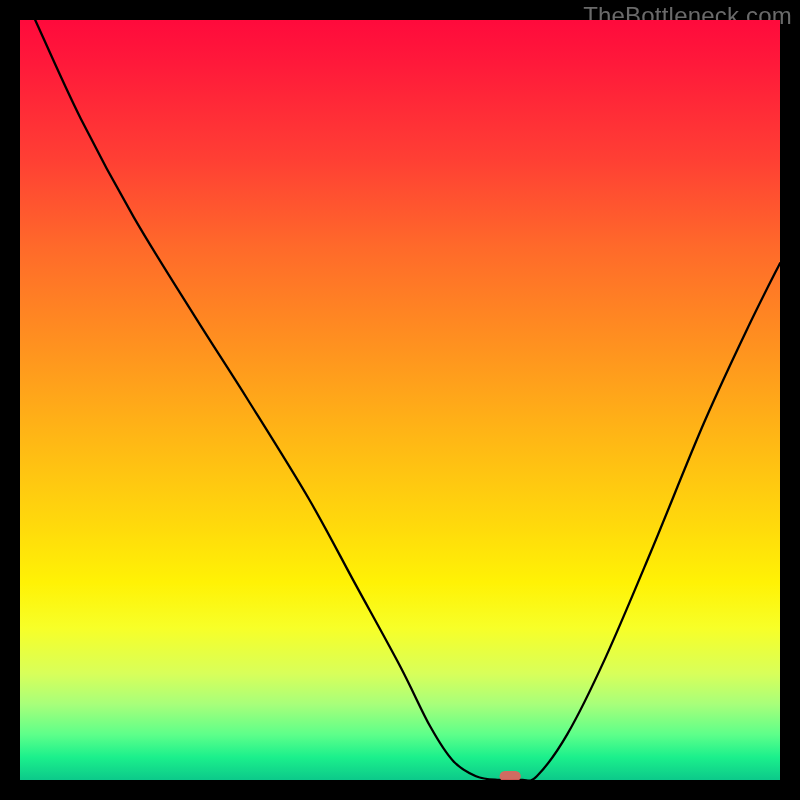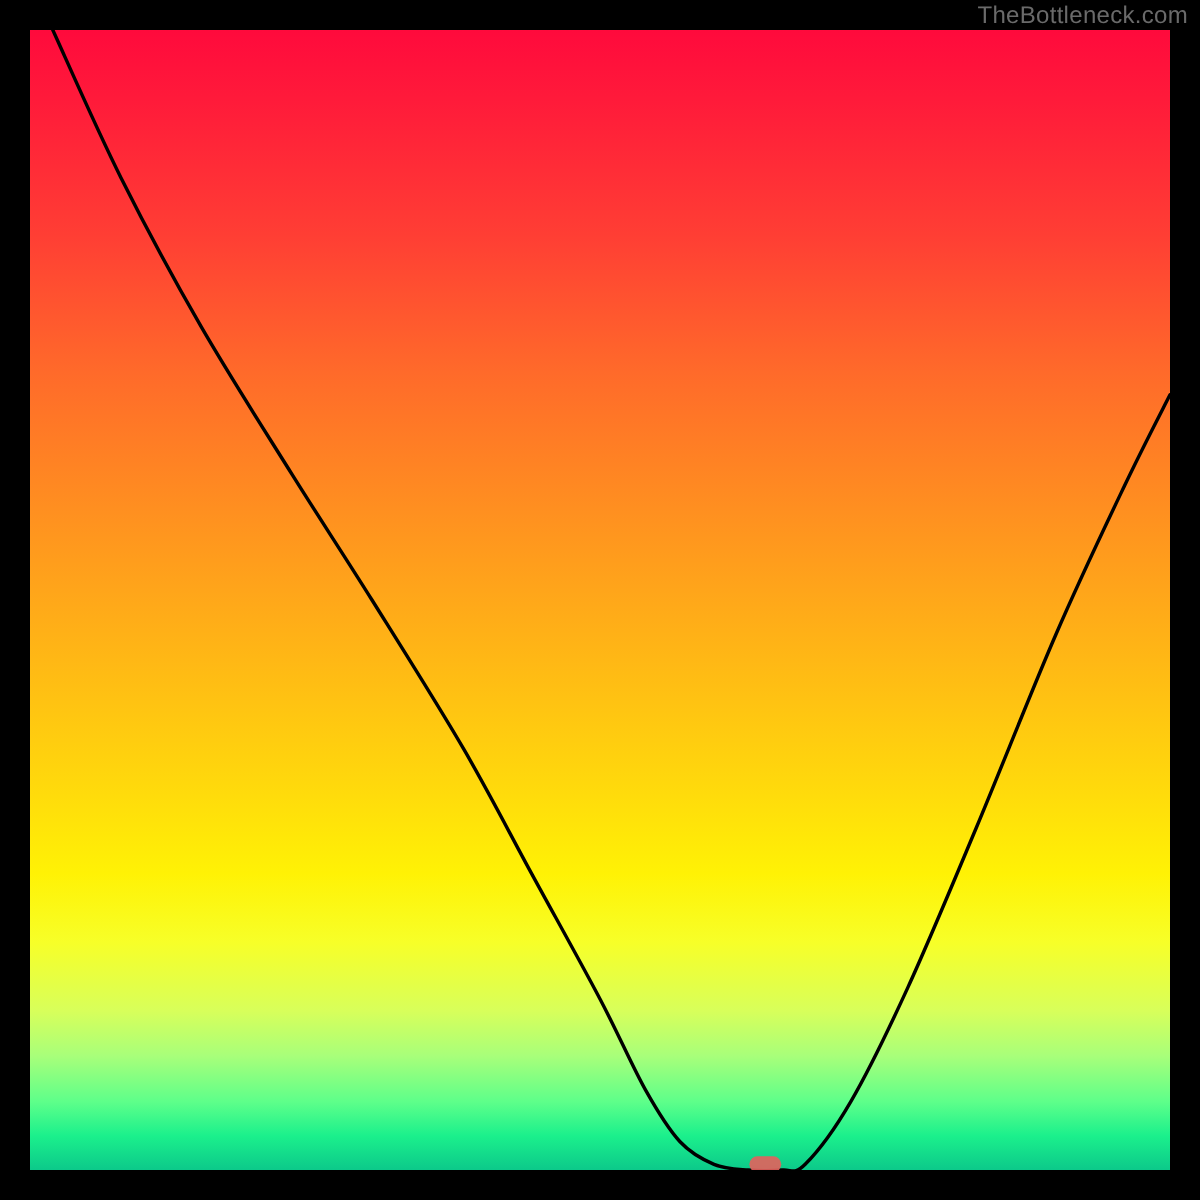--- a/index.html
+++ b/index.html
@@ -52,21 +52,21 @@
     inset: 0;
     width: 100%;
     height: 100%;
     overflow: visible;
   }
   .watermark {
     position: absolute;
     top: 2px;
     right: 8px;
     color: #6a6a6a;
-    font-size: 16px;
+    font-size: 24px;
     font-weight: 500;
     letter-spacing: 0.2px;
     user-select: none;
   }
   .marker {
     fill: #e4605c;
     opacity: 0.9;
   }
   path.curve-line {
     fill: none;

